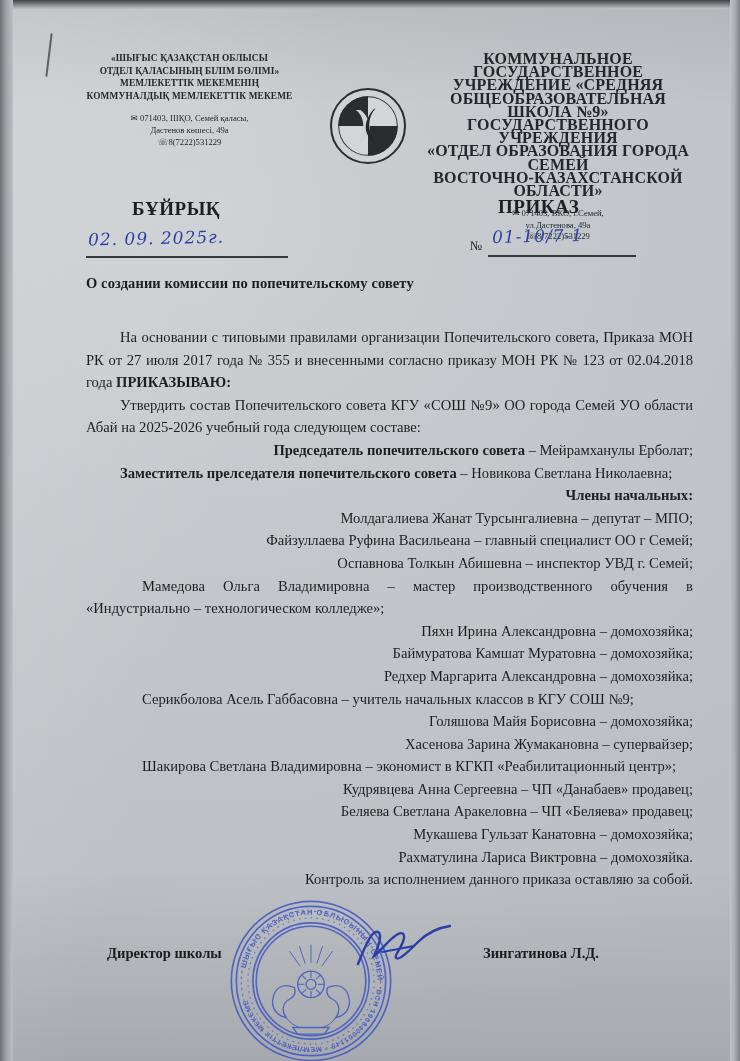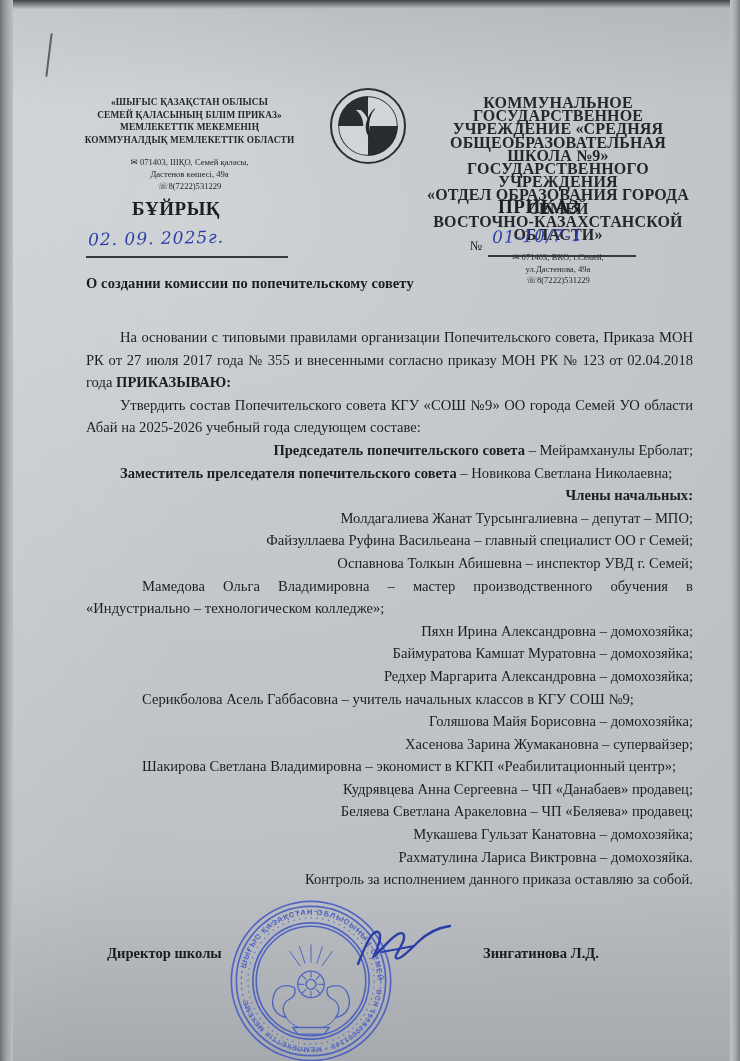--- a/index.html
+++ b/index.html
@@ -40,21 +40,21 @@
     background:#4a4d50;transform:rotate(7deg);opacity:.85;border-radius:1px;
   }
 
   .sheet{position:absolute;inset:0;}
 
   
   #header{
     position:absolute;left:0;top:52px;width:740px;
     display:flex;justify-content:space-between;align-items:flex-start;
   }
-  .hdr-block{width:255px;text-align:center;color:#23262a;margin-top:44px;}
+  .hdr-block{width:255px;text-align:center;color:#23262a;}
   #hdr-left{margin-left:62px;}
   #hdr-right{margin-right:48px;width:268px;}
   .hdr-org{
     font-weight:bold;font-size:9.3px;line-height:12.6px;letter-spacing:.15px;
   }
   #hdr-right .hdr-org{font-size:16px;line-height:13.2px;}
   .hdr-contact{
     margin-top:11px;font-size:8.6px;line-height:11.6px;font-weight:normal;
   }
   .hdr-contact .ln{white-space:nowrap;}
@@ -128,23 +128,23 @@
   <div id="right-edge"></div>
   <div id="scratch"></div>
 
   <div class="sheet">
 
     <div id="header">
 
       <div class="hdr-block" id="hdr-left">
         <div class="hdr-org">
           <div>«ШЫҒЫС ҚАЗАҚСТАН ОБЛЫСЫ</div>
-          <div>СЕМЕЙ ҚАЛАСЫНЫҢ БІЛІМ ПРИКАЗ»</div>
+          <div>ОТДЕЛ ҚАЛАСЫНЫҢ БІЛІМ БӨЛІМІ»</div>
           <div>МЕМЛЕКЕТТІК МЕКЕМЕНІҢ</div>
-          <div>КОММУНАЛДЫҚ МЕМЛЕКЕТТІК ОБЛАСТИ</div>
+          <div>КОММУНАЛДЫҚ МЕМЛЕКЕТТІК МЕКЕМЕ</div>
         </div>
         <div class="hdr-contact">
           <div class="ln">
             <span>✉</span>
             <span>071403, ШҚО, Семей қаласы,</span>
           </div>
           <div class="ln">Дастенов көшесі, 49а</div>
           <div class="ln">
             <span>☏</span><span>8(7222)531229</span>
           </div>

